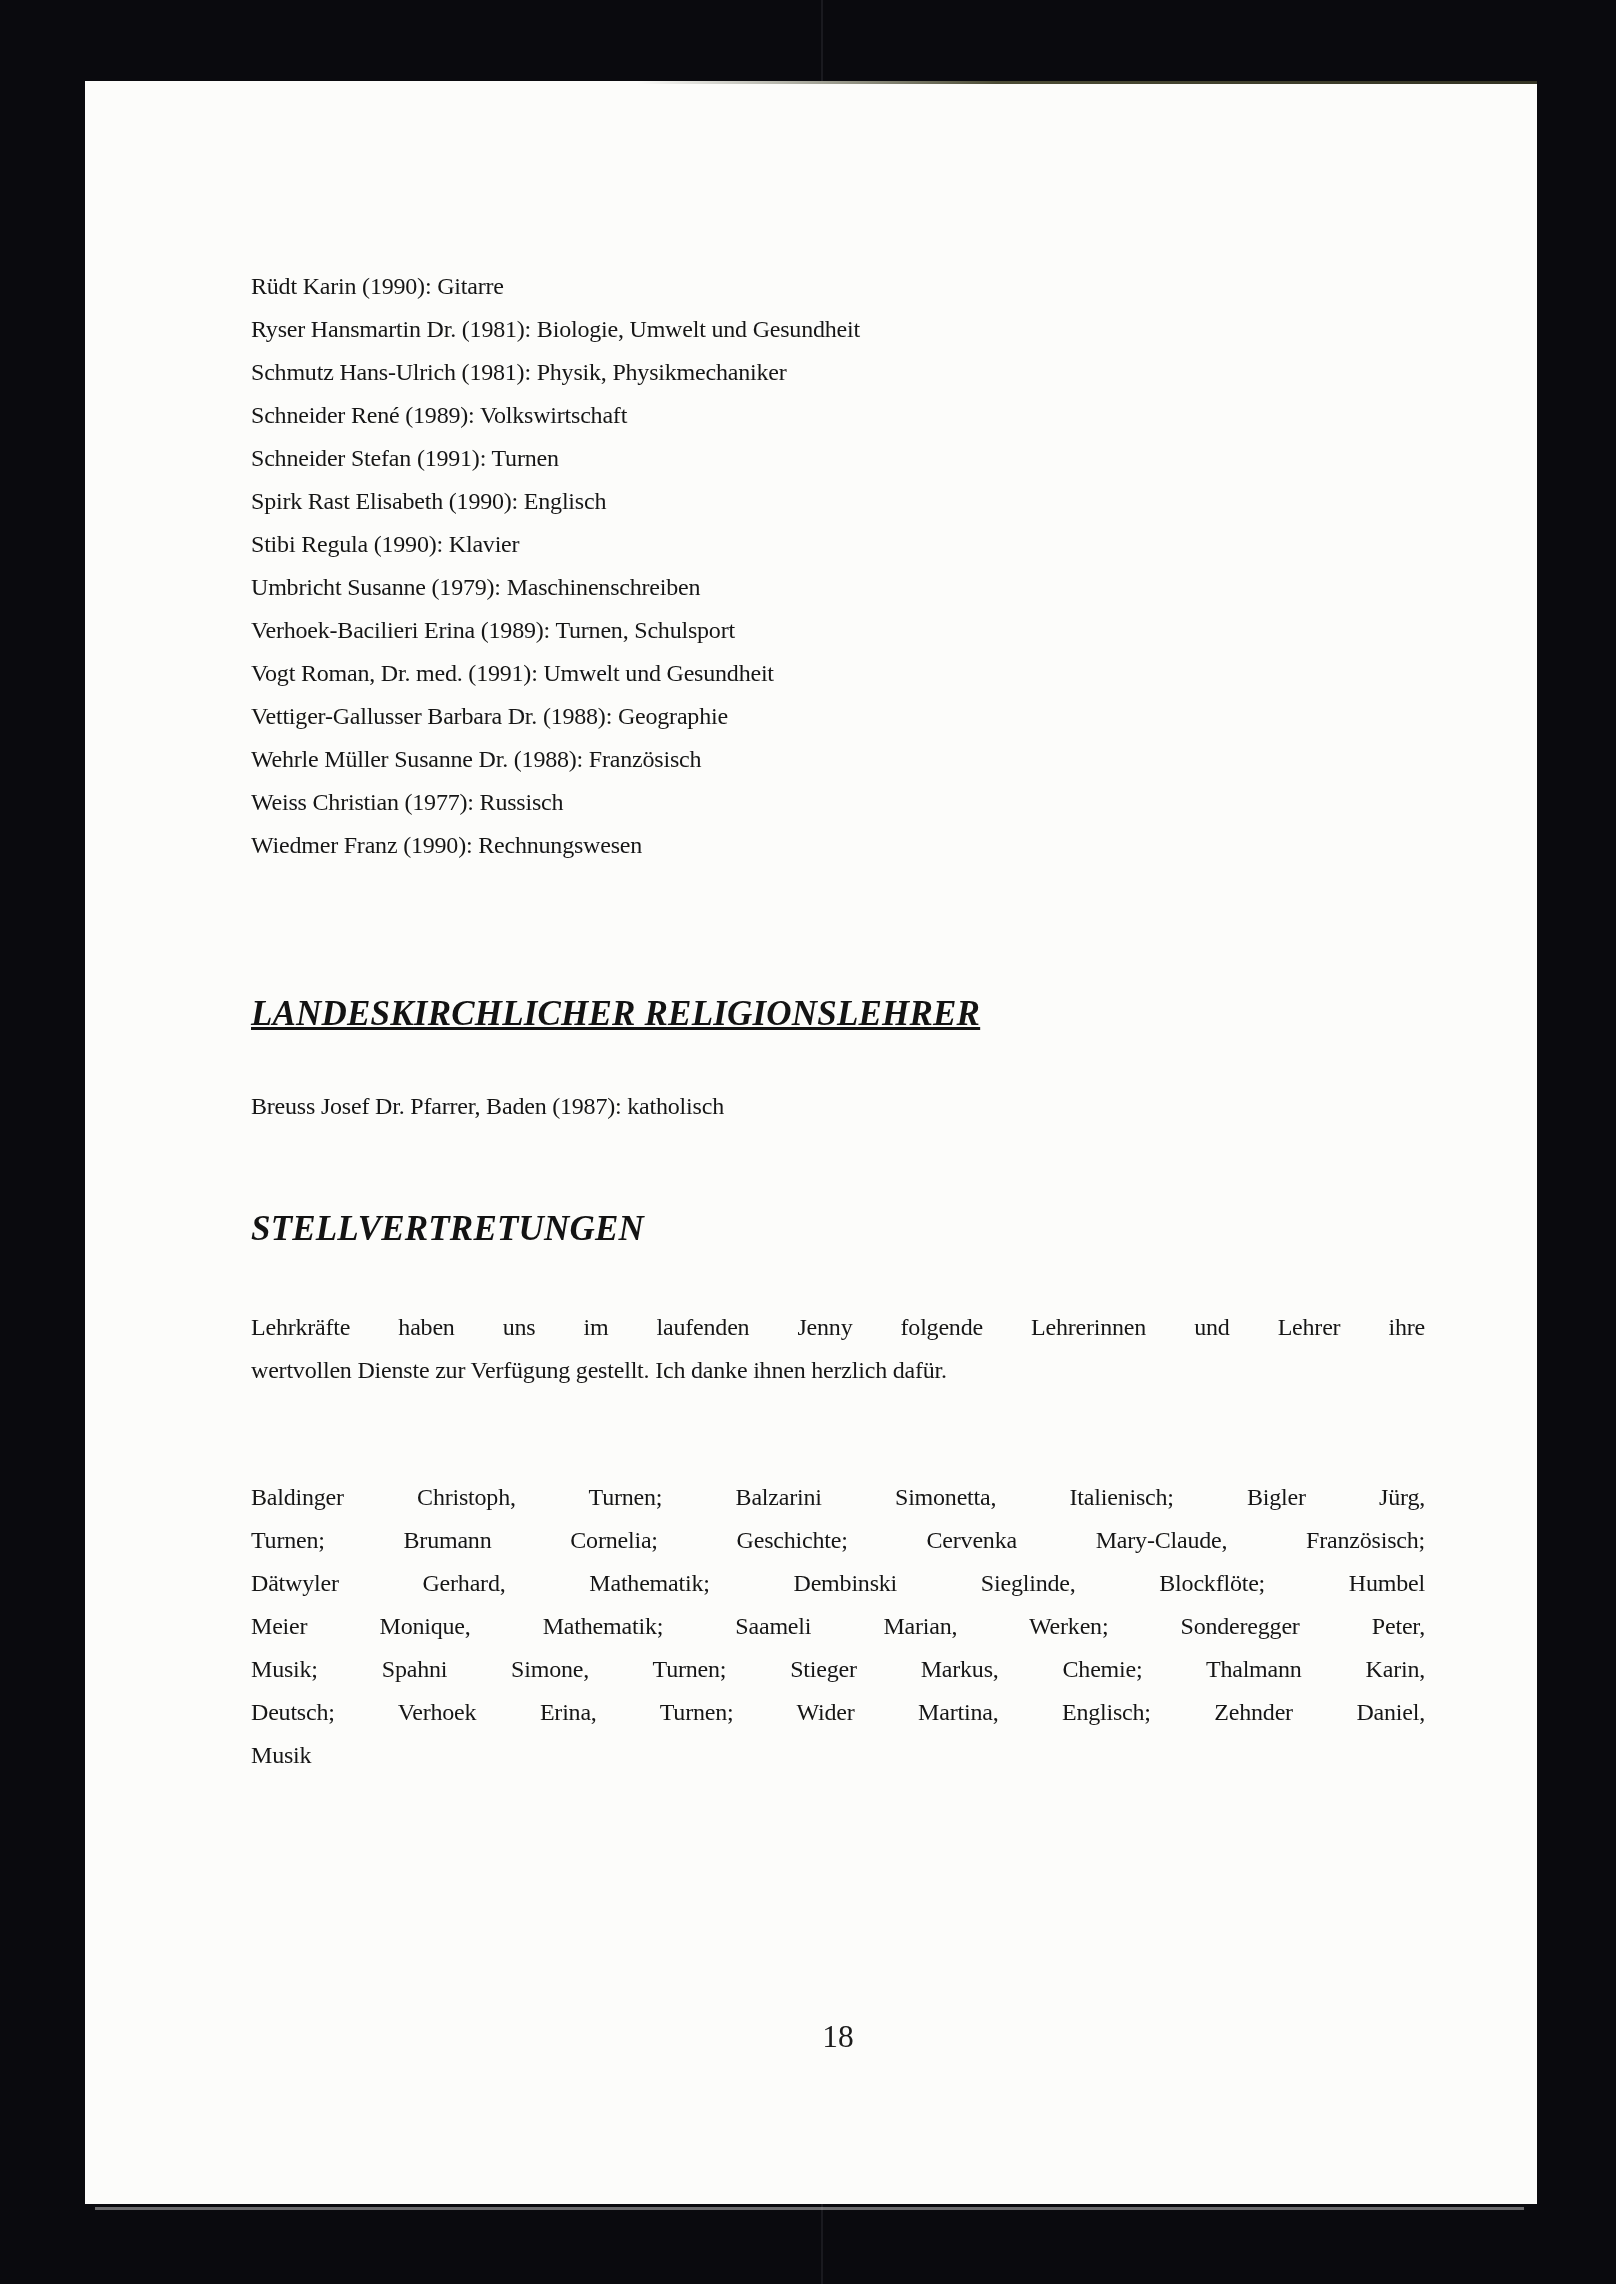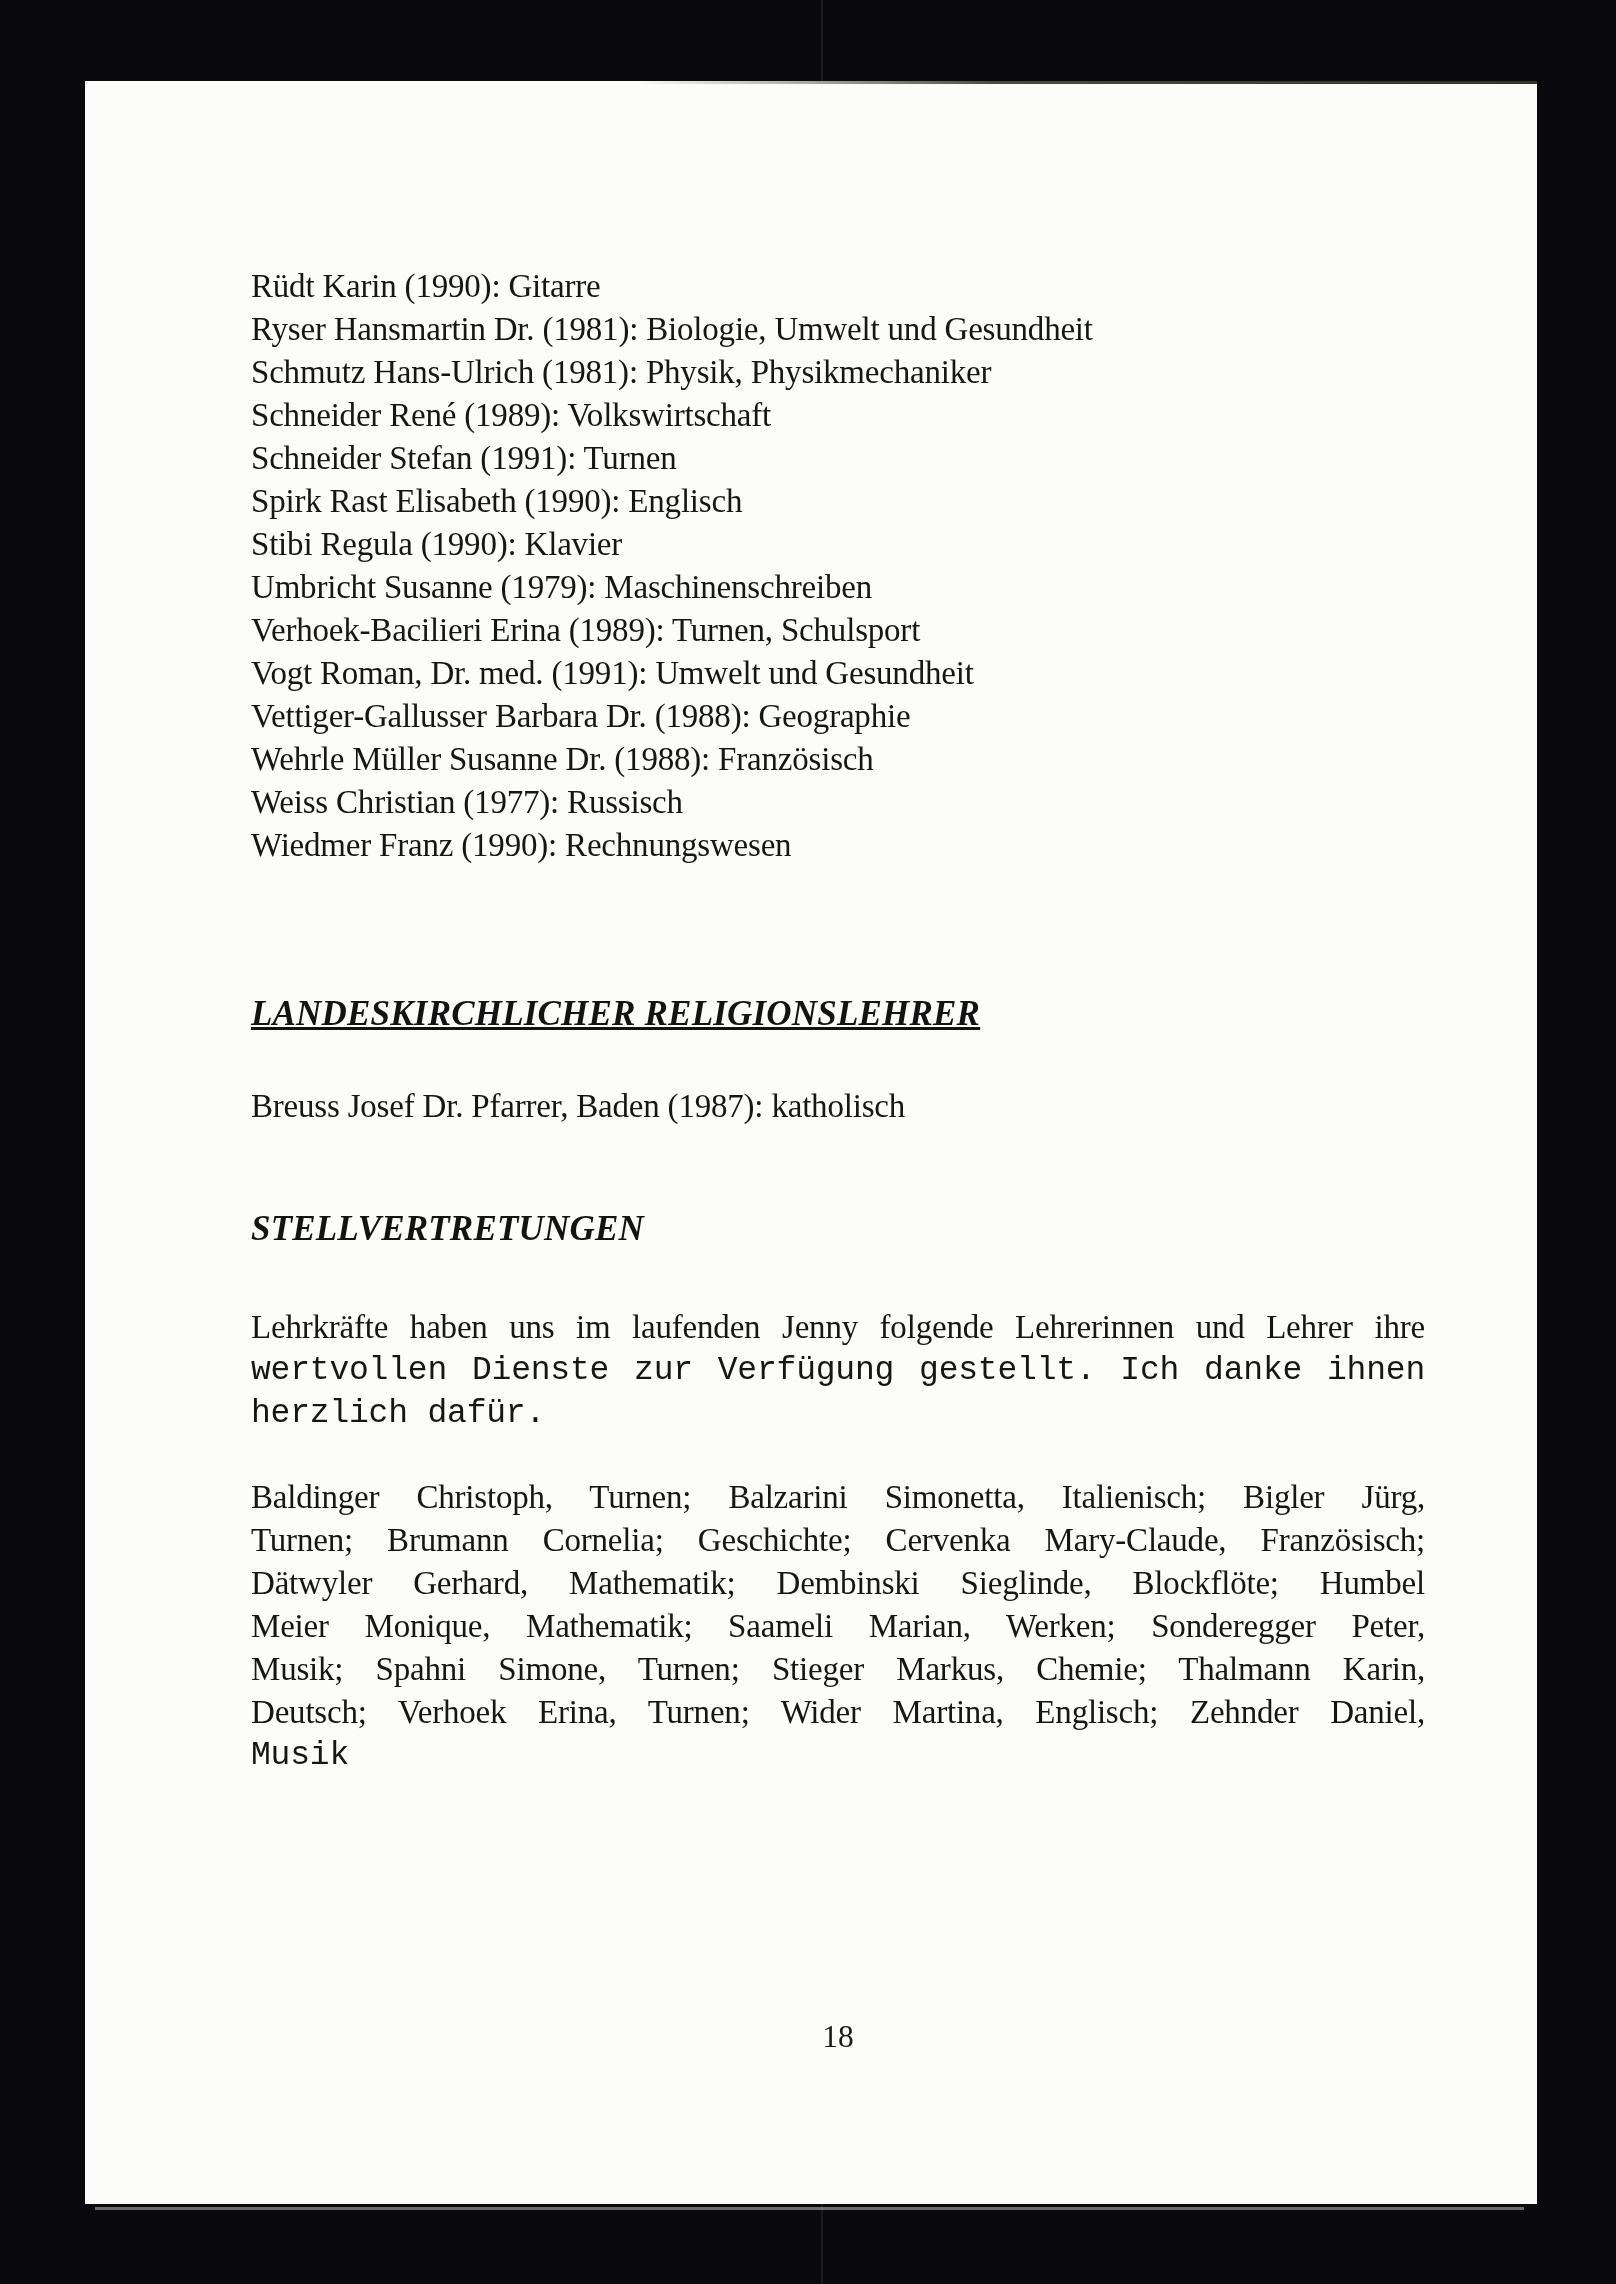--- a/index.html
+++ b/index.html
@@ -45,21 +45,21 @@
     left: 95px;
     top: 2207px;
     width: 1429px;
     height: 3.2px;
     background: rgba(205, 205, 205, 0.5);
   }
 
   .txt {
     position: absolute;
     color: #161616;
-    font-size: 33px;
+    font-size: 24px;
     line-height: 43px;
     letter-spacing: -0.2px;
     white-space: normal;
   }
   .faculty-list { left: 166px; top: 184px; width: 1196px; }
   .faculty-list .line { white-space: nowrap; }
 
   .heading {
     position: absolute;
     left: 166px;
@@ -73,21 +73,21 @@
   .heading.religion { top: 913px; text-decoration: underline; }
   .heading.substitution { top: 1128px; }
 
   .entry-line { left: 166px; top: 1004px; white-space: nowrap; }
 
   .para { left: 166px; width: 1174px; }
   .para .jline {
     text-align: justify;
     text-align-last: justify;
   }
-  .para .jline:last-child { text-align-last: left; font-family: Liberation Mono, monospace; }
+  .para .jline:last-child { text-align-last: left; }
   .para.intro { top: 1225px; }
   .para.subs  { top: 1395px; }
 
   .page-number {
     position: absolute;
     left: 166px;
     top: 1938px;
     width: 1174px;
     text-align: center;
     color: #1c1c1c;

